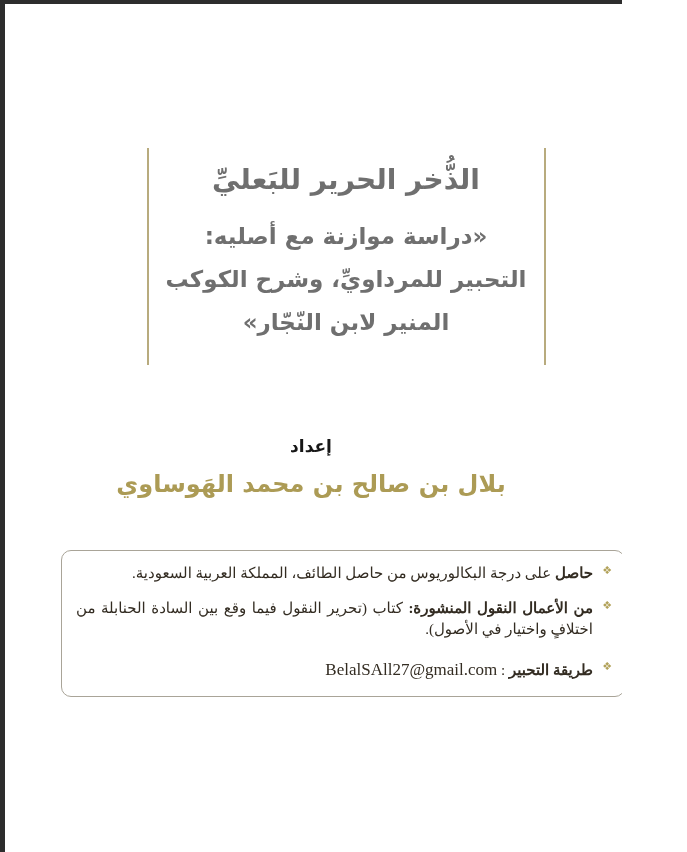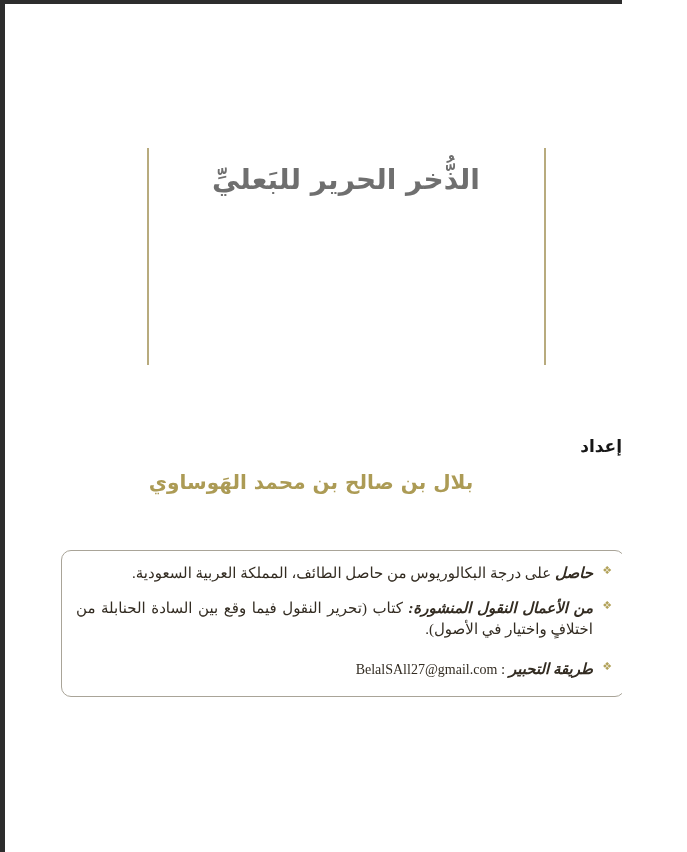--- a/index.html
+++ b/index.html
@@ -31,27 +31,27 @@
   }
   .title-block h1 {
     margin: 10px 0 0; font-size: 28px; line-height: 44px; font-weight: bold;
   }
   .subtitle { margin-top: 13px; }
   .subtitle .sub-line { font-size: 23px; line-height: 43px; font-weight: bold; }
 
   
   .prepared {
     position: absolute; top: 436px; left: 0; right: 0;
-    direction: rtl;
+    text-align: center; direction: rtl;
     font-size: 17px; font-weight: bold; color: #161616;
   }
   .author {
     position: absolute; top: 470px; left: 0; right: 0;
     text-align: center; direction: rtl;
-    font-size: 20px; font-weight: bold; color: var(--accent-gold, #ac9b55);
+    font-size: 24px; font-weight: bold; color: var(--accent-gold, #ac9b55);
   }
 
   
   .info-box {
     position: absolute; left: 61px; top: 550px; width: 564px; height: 147px;
     box-sizing: border-box;
     border: 1.5px solid var(--box-border, #a9a498);
     border-radius: 10px;
     padding: 12px 12px 0 14px;
     direction: rtl;
@@ -62,39 +62,44 @@
   .item {
     position: relative; padding-right: 19px;
     line-height: 21.5px; text-align: justify; margin-bottom: 13px;
   }
   .item .bullet {
     position: absolute; right: 0; top: 2px;
     font-size: 11px; line-height: 1;
     color: var(--bullet-gold, #b2a25a);
     font-family: "DejaVu Sans", sans-serif;
   }
-  .item b { font-weight: bold; font-style: italic; }
+  .item b { font-weight: bold; }
   .item.second { margin-bottom: 18px; }
   .item.contact { text-align: right; margin-bottom: 0; }
-  .email { direction: ltr; unicode-bidi: embed; font-size: 14px; }
+  .email { direction: ltr; unicode-bidi: embed; font-size: 17px; }
 </style>
 </head>
 <body>
 
 <div class="canvas">
 
   <div class="edge edge-top"></div>
   <div class="edge edge-left"></div>
   <div class="edge edge-right"></div>
 
   <div class="title-rule left"></div>
   <div class="title-rule right"></div>
 
   <div class="title-block">
     <h1>الذُّخر الحرير للبَعليِّ</h1>
+    <div class="subtitle">
+      <div class="sub-line">«دراسة موازنة مع أصليه:</div>
+      <div class="sub-line">التحبير للمرداويِّ، وشرح الكوكب</div>
+      <div class="sub-line">المنير لابن النّجّار»</div>
+    </div>
   </div>
 
   <div class="prepared">إعداد</div>
   <div class="author">بلال بن صالح بن محمد الهَوساوي</div>
 
   <div class="info-box">
 
     <div class="item">
       <span class="bullet">❖</span><b>حاصل</b><span> على درجة البكالوريوس من حاصل الطائف، المملكة العربية السعودية.</span>
     </div>

